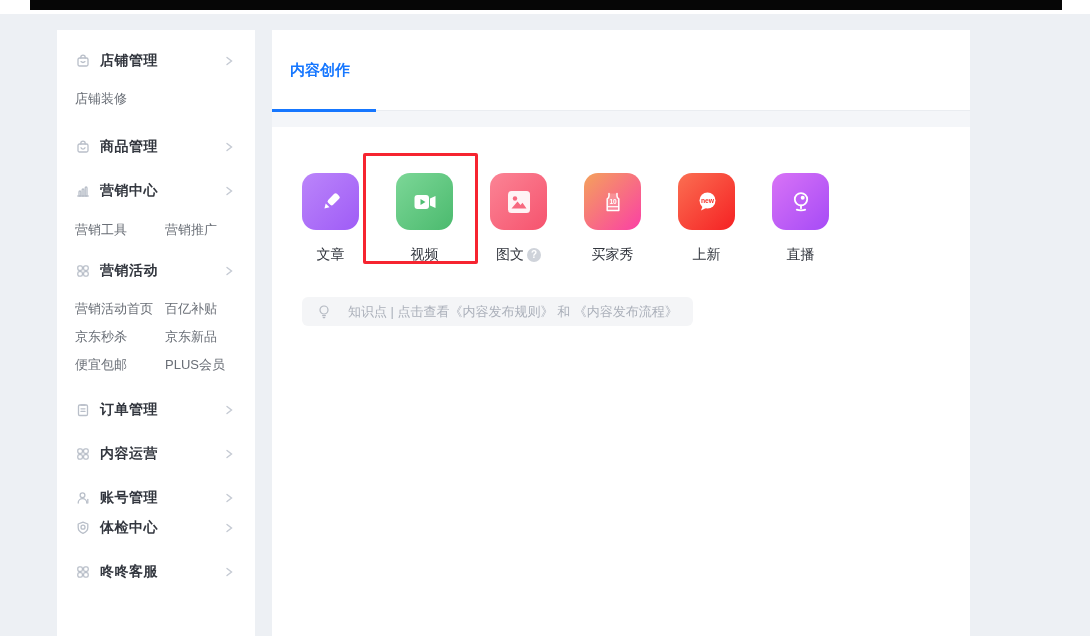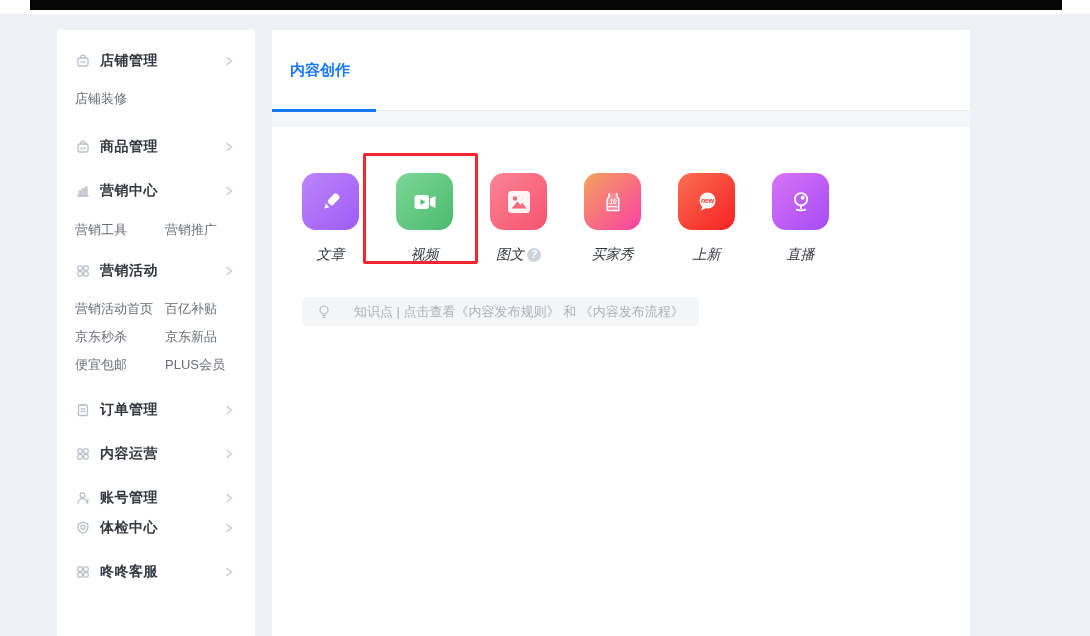--- a/index.html
+++ b/index.html
@@ -22,31 +22,31 @@
   .mt21{margin-top:21px}.mt18{margin-top:18px}.mt28{margin-top:28px}.mt24{margin-top:24px}
   .mt19{margin-top:19px}.mt14{margin-top:14px}.mt23{margin-top:10px}
 
   
   .main { position:absolute; left:272px; top:30px; width:698px; height:606px; background:#fff; }
   .tabbar { height:81px; position:relative; border-bottom:1px solid #eaedf1; }
   .tab { position:absolute; left:18px; top:31px; font-size:15px; font-weight:bold; cursor:pointer; }
   .tab-underline { position:absolute; left:0; bottom:-2px; width:104px; height:3px; }
   .tab-band { height:16px; background:#f4f6f9; }
   .content { position:relative; }
-  .tiles { display:flex; padding:46px 18px 0 30px;font-style:italic; }
+  .tiles { display:flex; padding:46px 18px 0 30px; }
   .tile { width:57px; margin-right:37px; text-align:center; cursor:pointer; }
   .tile-icon { width:57px; height:57px; border-radius:14px; display:flex;
                align-items:center; justify-content:center; }
   .tile-label { margin-top:15px; height:20px; font-size:14px; color:#32363e;
                 display:flex; align-items:center; justify-content:center; gap:3px; white-space:nowrap; }
   .help-badge { width:14px; height:14px; border-radius:50%; background:#cfd3da; color:#fff;
                 font-size:10px; font-weight:bold; line-height:14px; text-align:center; display:inline-block; }
   .red-box { position:absolute; left:91px; top:26px; width:115px; height:111px;
              border:3px solid #f62430; border-radius:2px; pointer-events:none; }
-  .tip { margin:32px 0 0 30px; display:inline-flex; align-items:center; gap:23px;
+  .tip { margin:32px 0 0 30px; display:inline-flex; align-items:center; gap:17px;
          height:29px; padding:0 15px; border-radius:6px; font-size:13px; cursor:pointer; }
 </style>
 </head>
 <body>
 
 <div class="page-bg" style="background: rgb(237, 240, 244);"></div>
 <div class="top-bar" style="background: rgb(6, 6, 6);"></div>
 
 <nav class="sidebar">
 

